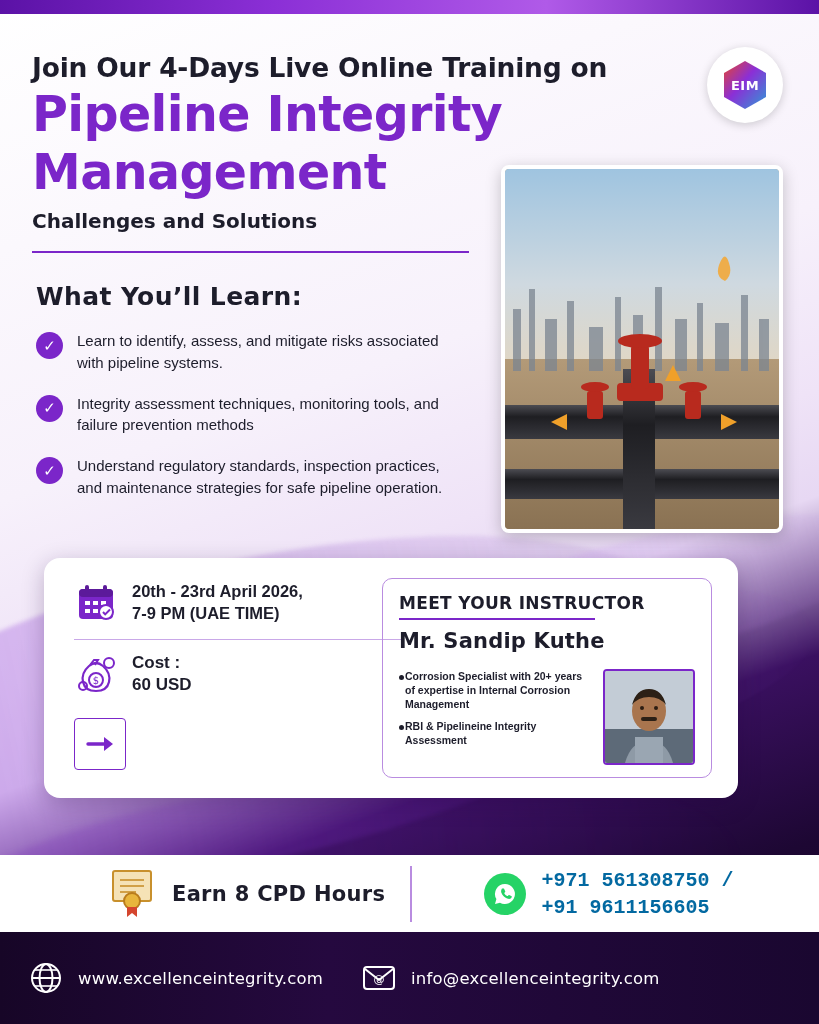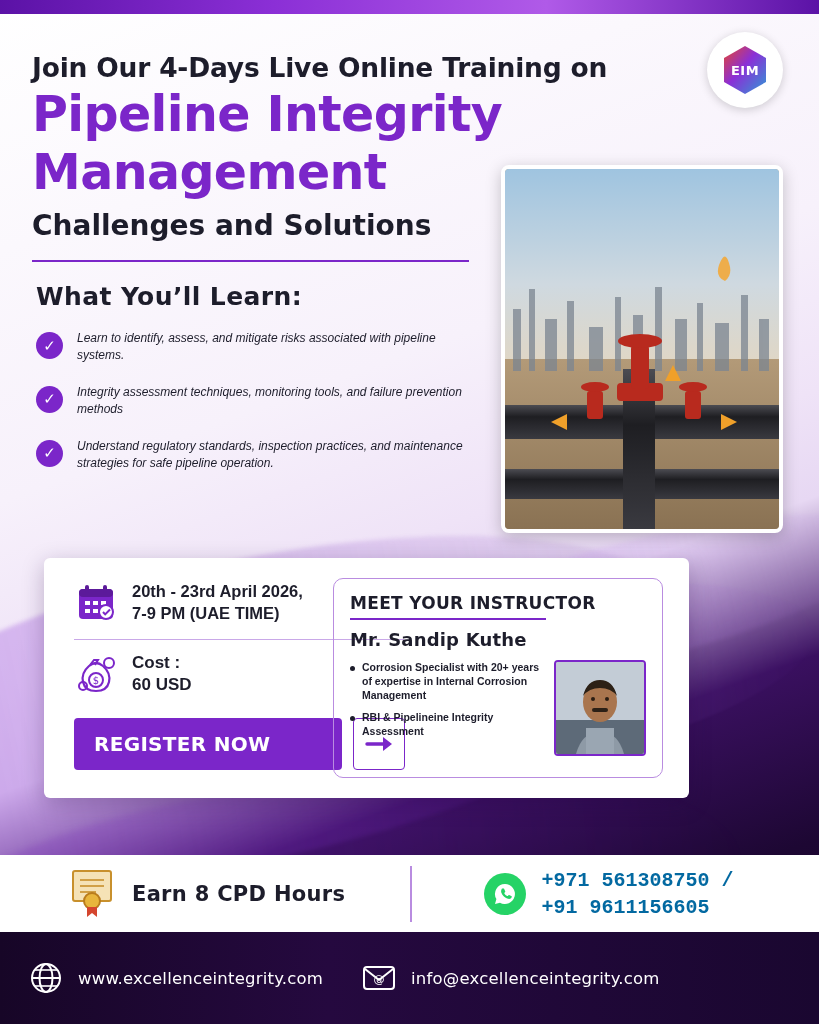--- a/index.html
+++ b/index.html
@@ -43,30 +43,30 @@
   .h-line1 {
     font-size: 26.5px; font-weight: bold; color: #1d1d2b; letter-spacing: -.2px;
     font-family: "DejaVu Sans", sans-serif;
   }
   .h-big {
     font-size: 49px; font-weight: bold; color: #7b26c9; line-height: 1.06;
     letter-spacing: -.6px; margin-top: 6px;
     font-family: "DejaVu Sans", sans-serif;
   }
   .h-sub {
-    font-size: 28px; font-weight: bold; color: #1d1d2b; margin-top: 10px;
+    font-size: 20px; font-weight: bold; color: #1d1d2b; margin-top: 10px;
     font-family: "DejaVu Sans", sans-serif;
   }
   .rule {
     width: 437px; height: 2px; background: #7b26c9; margin-top: 18px;
   }
 
   
   .logo {
-    position: absolute; right: 36px; top: 32px; width: 76px; height: 76px;
+    position: absolute; right: 36px; top: 47px; width: 76px; height: 76px;
     background: #ffffff; border-radius: 50%;
     box-shadow: 0 2px 10px rgba(0,0,0,.18);
     display: flex; align-items: center; justify-content: center;
     z-index: 6;
   }
   .logo-hex {
     width: 52px; height: 52px; position: relative;
     display: flex; align-items: center; justify-content: center;
   }
   .logo-hex svg { position: absolute; top: 0; left: 0; }
@@ -82,34 +82,34 @@
     letter-spacing: .4px; font-family: "DejaVu Sans", sans-serif;
     z-index: 5;
   }
   .bullets { position: absolute; left: 36px; top: 330px; width: 428px; z-index: 5; }
   .bullet { display: flex; gap: 14px; margin-bottom: 19px; }
   .chk {
     flex: 0 0 auto; width: 27px; height: 27px; border-radius: 50%;
     background: #7b26c9; color: #fff; display: flex; align-items: center;
     justify-content: center; font-size: 15px; margin-top: 2px;
   }
-  .btext { font-size: 12px; color: #1d1d2b; line-height: 1.45; font-style: italic; }
+  .btext { font-size: 15px; color: #1d1d2b; line-height: 1.45; }
 
   
   .photo {
     position: absolute; right: 36px; top: 165px; width: 282px; height: 368px;
     border-radius: 8px; border: 4px solid #ffffff;
     box-shadow: 0 4px 16px rgba(0,0,0,.22);
     overflow: hidden; z-index: 5; background: #b9a48b;
   }
 
   
   .card {
-    position: absolute; left: 44px; top: 558px; width: 645px; height: 240px;
-    background: #ffffff; border-radius: 6px;
+    position: absolute; left: 44px; top: 558px; width: 694px; height: 240px;
+    background: #ffffff; border-radius: 16px;
     box-shadow: 0 6px 22px rgba(30,5,60,.25);
     z-index: 6;
   }
   .card-left { position: absolute; left: 30px; top: 22px; width: 350px; }
   .row { display: flex; align-items: center; gap: 14px; }
   .icon-box { flex: 0 0 auto; width: 44px; height: 44px; display: flex; align-items: center; justify-content: center; }
   .date-text { font-size: 16.5px; font-weight: bold; color: #1d1d2b; line-height: 1.35; }
   .divider { width: 330px; height: 1px; background: #c9a8e8; margin: 14px 0 12px 0; }
   .cost-text { font-size: 17px; font-weight: bold; color: #1d1d2b; line-height: 1.3; }
 
@@ -131,39 +131,39 @@
   .instructor {
     position: absolute; right: 26px; top: 20px; width: 330px; height: 200px;
     border: 1.5px solid #b98ce0; border-radius: 10px; padding: 14px 16px;
   }
   .meet {
     font-size: 17px; font-weight: bold; color: #1d1d2b; letter-spacing: .3px;
     font-family: "DejaVu Sans", sans-serif;
   }
   .meet-rule { width: 196px; height: 1.5px; background: #7b26c9; margin: 5px 0 9px 0; }
   .inst-name {
-    font-size: 18px; font-weight: bold; color: #1d1d2b; letter-spacing: .2px;
-    font-family: "DejaVu Sans", sans-serif; margin-bottom: 10px;
+    font-size: 21px; font-weight: bold; color: #1d1d2b; letter-spacing: .2px;
+    font-family: "DejaVu Sans", sans-serif; margin-bottom: 16px;
   }
   .inst-body { display: flex; gap: 10px; }
   .inst-points { flex: 1 1 auto; }
-  .ipt { display: flex; gap: 7px; margin-bottom: 8px; }
+  .ipt { display: flex; gap: 1px; margin-bottom: 8px; }
   .dot { flex: 0 0 auto; width: 5px; height: 5px; border-radius: 50%; background: #1d1d2b; margin-top: 6px; }
   .ipt-text { font-size: 10.5px; font-weight: bold; color: #1d1d2b; line-height: 1.35; }
   .inst-photo {
     flex: 0 0 auto; width: 92px; height: 96px; border: 2px solid #7b26c9;
     border-radius: 4px; overflow: hidden; background: #cfd8e3;
   }
 
   
   .cpd-strip {
     position: absolute; left: 0; top: 855px; width: 819px; height: 77px;
     background: #ffffff; display: flex; align-items: center; z-index: 6;
   }
-  .cpd-left { width: 410px; display: flex; align-items: center; gap: 16px; padding-left: 68px; }
+  .cpd-left { width: 410px; display: flex; align-items: center; gap: 16px; padding-left: 108px; }
   .cpd-text { font-size: 21px; font-weight: bold; color: #1d1d2b; letter-spacing: .3px; font-family: "DejaVu Sans", sans-serif; }
   .vline { width: 1.5px; height: 56px; background: #b98ce0; }
   .cpd-right { flex: 1 1 auto; display: flex; align-items: center; gap: 16px; padding-left: 72px; }
   .wa {
     width: 42px; height: 42px; border-radius: 50%; background: #25d366;
     display: flex; align-items: center; justify-content: center;
   }
   .phones { font-size: 20px; font-weight: bold; color: #0369a1; line-height: 1.35; font-family: Liberation Mono, monospace; }
 
   
@@ -329,21 +329,20 @@
           </svg>
         </span>
         <span class="cost-text">
           <span>Cost :</span><br>
           <span>60 USD</span>
         </span>
       </div>
     </div>
 
     <div class="register-wrap">
-      <button class="register-btn">REGISTER NOW</button>
       <div class="arrow-btn">
         <svg width="28" height="20" viewBox="0 0 28 20">
           <path d="M2 10 H21" stroke="#7b26c9" stroke-width="3.4" stroke-linecap="round"></path>
           <polygon points="18,3 27,10 18,17" fill="#7b26c9"></polygon>
         </svg>
       </div>
     </div>
 
     <div class="instructor">
       <div class="meet">MEET YOUR INSTRUCTOR</div>

